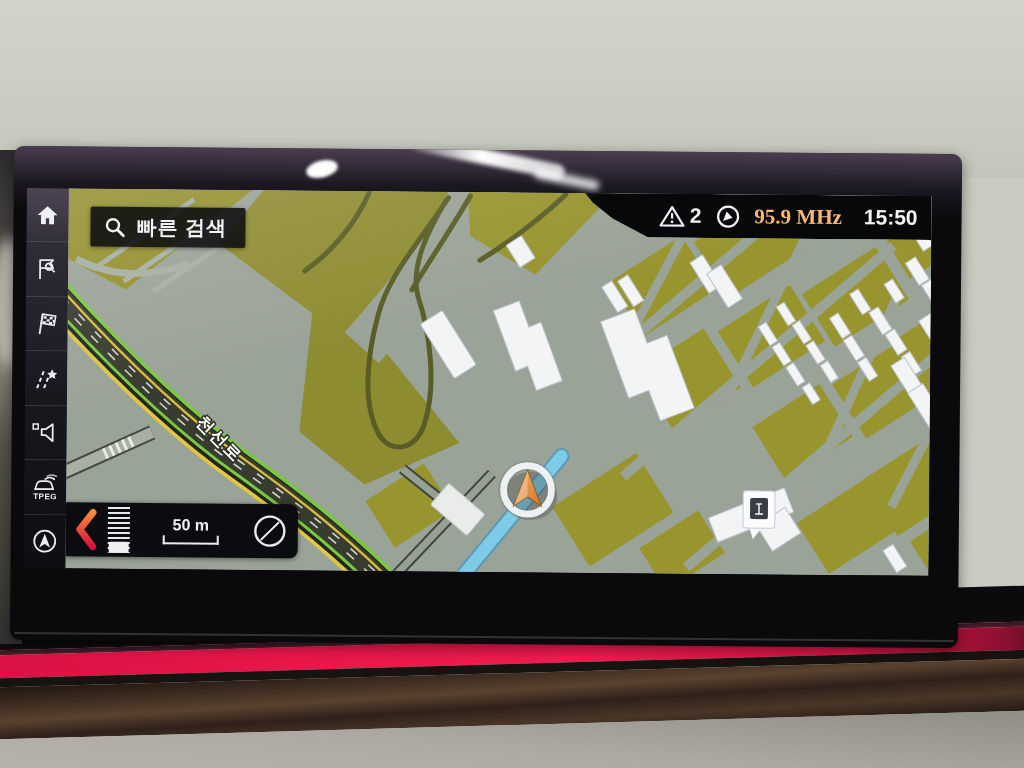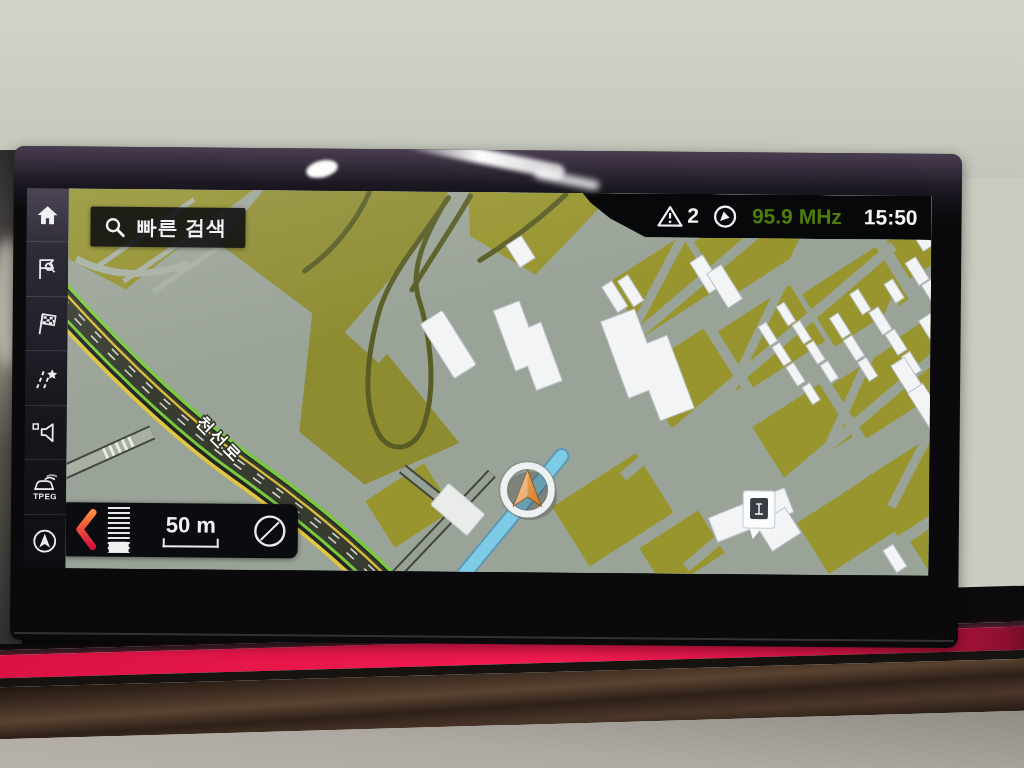--- a/index.html
+++ b/index.html
@@ -65,33 +65,33 @@
     background:rgba(12,13,16,.88);border-radius:2px;display:flex;align-items:center;gap:11px;
     color:#f2f3f5;font-size:20px;font-weight:bold;letter-spacing:1px;
     box-shadow:0 1px 4px rgba(0,0,0,.4);}
 
   
   .statusbar{position:absolute;right:0;top:0;height:44px;
     padding:0 14px 0 74px;background:#07080a;display:flex;align-items:center;gap:14px;
     clip-path:polygon(0 0,100% 0,100% 100%,64px 100%,28px 58%,8px 22%);
     color:#f2f4f6;font-size:21px;font-weight:bold;}
   .warn-wrap{display:flex;align-items:center;gap:4px;}
-  .freq{color:#4d7c0f;}
+  .freq{color:#fdba74;font-family:Liberation Serif, serif;}
   .clock{color:#f4f6f8;margin-left:8px;}
 
   
   .ctrlbar{position:absolute;left:0;top:314px;width:214px;height:54px;
     background:#0a0c0f;border-radius:0 8px 8px 0;display:flex;align-items:center;
     padding:0 10px 0 8px;gap:10px;box-shadow:0 1px 5px rgba(0,0,0,.5);}
   .zoom-slider{width:22px;height:46px;position:relative;
     background:repeating-linear-gradient(to bottom,#e8e9ea 0 2px,rgba(0,0,0,0) 2px 5px);}
   .zoom-slider::after{content:"";position:absolute;left:1px;right:1px;bottom:0;height:11px;
     background:#eef0f1;border-radius:2px;}
   .scale{display:flex;flex-direction:column;align-items:center;flex:1;color:#eef0f2;}
-  .scale .lbl{font-size:22px;font-weight:bold;line-height:1;}
+  .scale .lbl{font-size:16px;font-weight:bold;line-height:1;}
   .scale .bracket{width:52px;height:7px;border:2px solid #e9ebed;border-top:none;margin-top:2px;}
 </style>
 </head>
 <body>
 
 <div class="scene">
   <div class="wall"></div>
 
   <div class="dash">
     <div class="dash-black"></div>

